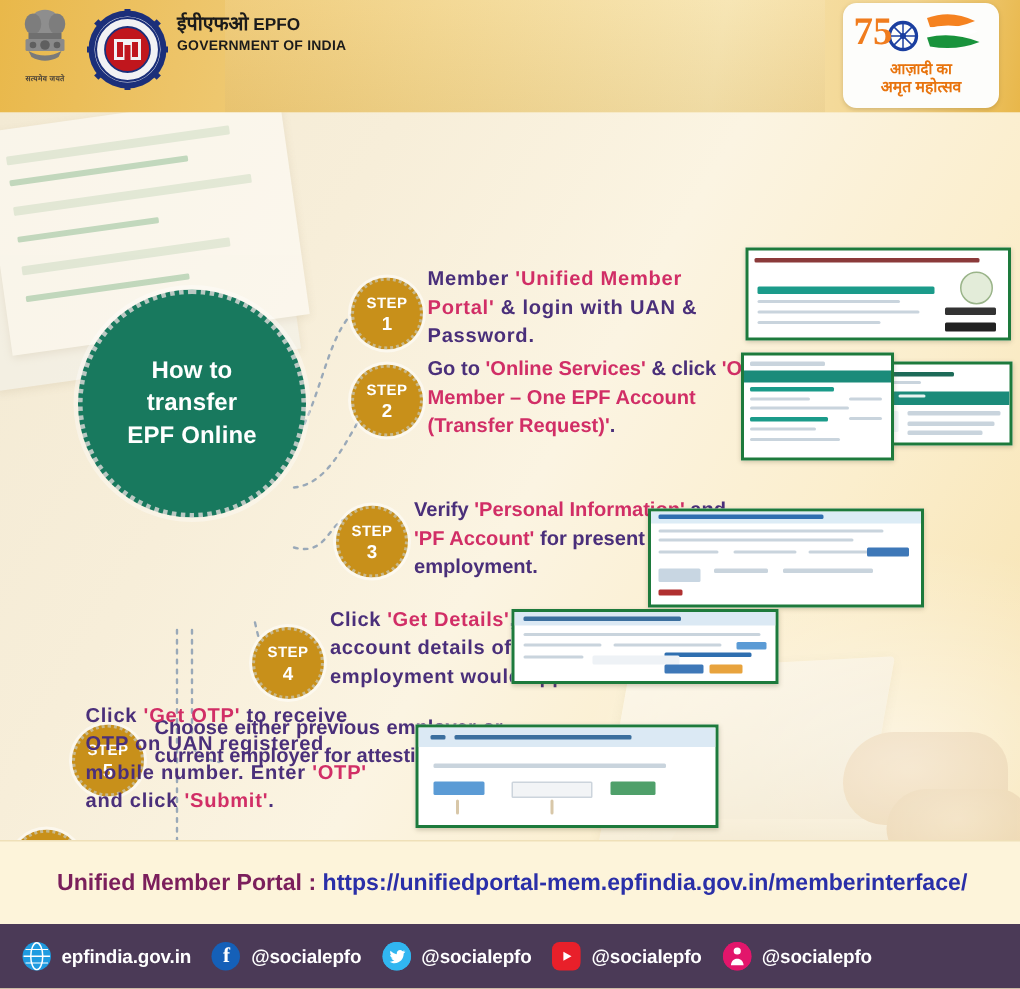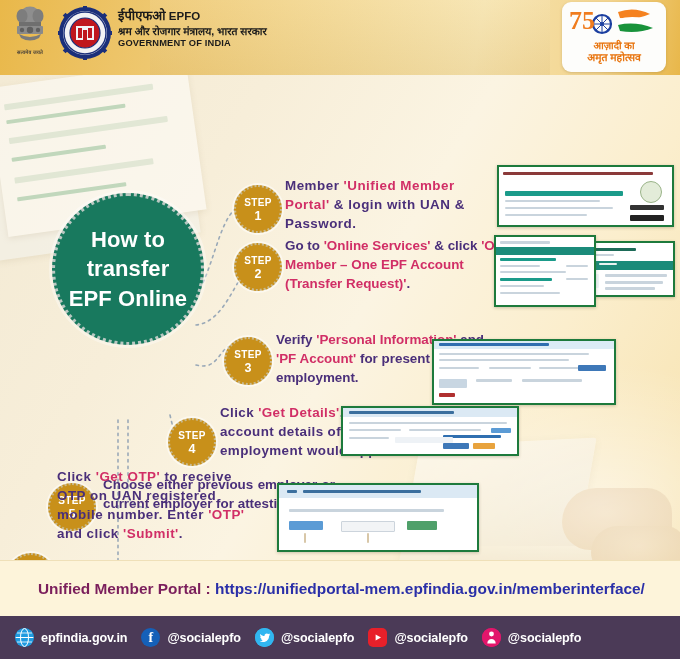--- a/index.html
+++ b/index.html
@@ -86,21 +86,21 @@
 
   
   .hub{
     position:absolute;left:52px;top:118px;width:146px;height:146px;
     border-radius:50%;background:#18795e;
     border:3px dotted #b9c8c2;
     display:flex;align-items:center;justify-content:center;
     box-shadow:0 0 0 3px rgba(255,255,255,.35);
   }
   .hub-txt{
-    color:#ffffff;font-size:22px;font-weight:600;line-height:1.32;text-align:center;
+    color:#ffffff;font-size:16px;font-weight:600;line-height:1.32;text-align:center;
     letter-spacing:.1px;
   }
 
   
   .conn{position:absolute;left:0;top:75px;width:680px;height:485px;pointer-events:none;}
 
   
   .step{position:absolute;}
   .badge{
     position:absolute;width:44px;height:44px;border-radius:50%;
@@ -205,21 +205,20 @@
           <circle cx="27" cy="27" r="15" fill="none" stroke="#1b2f7a" stroke-width="1.2"></circle>
         </g>
       </svg>
     </div>
 
     <div class="hdr-text">
       <div class="hdr-l1">
         <span class="hi">ईपीएफओ</span>
         <span>EPFO</span>
       </div>
-      <div class="hdr-l2">श्रम और रोजगार मंत्रालय, भारत सरकार</div>
       <div class="hdr-l4">GOVERNMENT OF INDIA</div>
     </div>
 
     <div class="amrit">
       <svg width="104" height="70" viewBox="0 0 104 70" style="position:absolute;left:0;top:0;">
         <path d="M56 10 Q72 4 88 12 Q74 18 58 16 Z" fill="#f58220"></path>
         <path d="M56 17 Q73 12 90 19 Q75 25 58 22 Z" fill="#ffffff"></path>
         <path d="M56 23 Q73 19 91 26 Q76 32 58 29 Z" fill="#19933c"></path>
         <circle cx="40" cy="22" r="9" fill="none" stroke="#1b3fa0" stroke-width="2.2"></circle>
         <circle cx="40" cy="22" r="2" fill="#1b3fa0"></circle>

